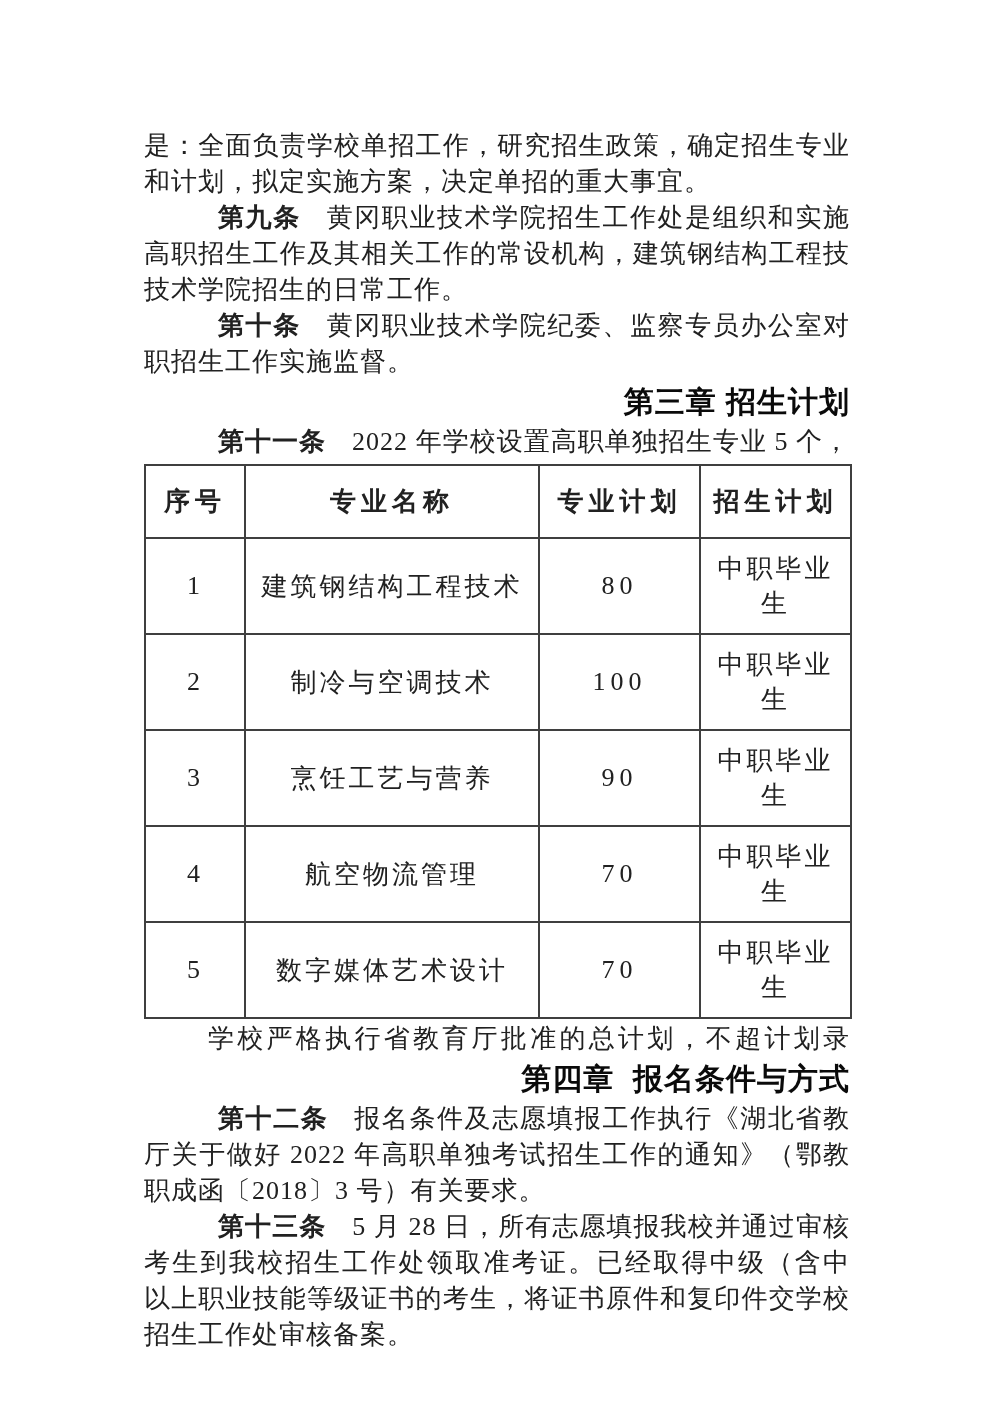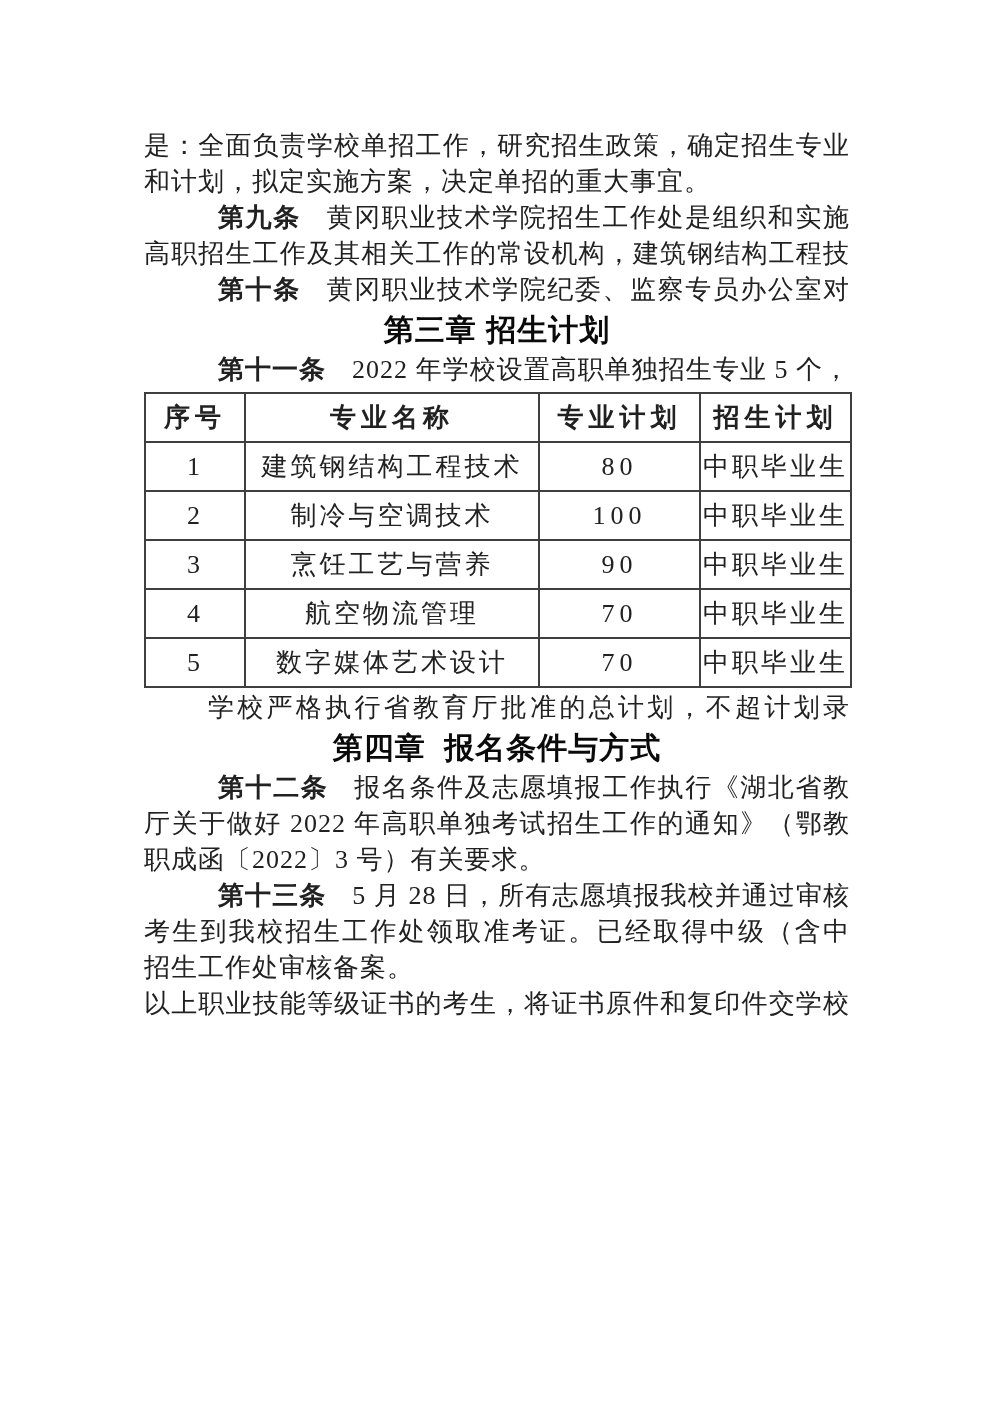--- a/index.html
+++ b/index.html
@@ -39,41 +39,41 @@
     font-weight:700;
     margin-right:26px;
     margin-left:10px;
   }
   .chapter-heading{
     font-family:"Liberation Sans","DejaVu Sans",sans-serif;
     font-weight:700;
     font-size:30px;
     line-height:44px;
     height:44px;
-    text-align:center;
+    text-align:right;
     white-space:pre;
     color:#0a0a0a;
     letter-spacing:1px;
   }
   table.plan{
     border-collapse:collapse;
     table-layout:fixed;
     width:706px;
     margin:4px 0 2px 0;
     font-size:26px;
     color:#212121;
   }
   table.plan col.c1{width:100px;}
   table.plan col.c2{width:294px;}
   table.plan col.c3{width:161px;}
   table.plan col.c4{width:151px;}
   table.plan th, table.plan td{
     border:2px solid #3f3f3f;
     height:47px;
-    padding:0;
+    padding:12px;
     text-align:center;
     vertical-align:middle;
     overflow:hidden;
   }
   table.plan th{
     font-weight:700;
     letter-spacing:5px;
   }
   table.plan td{
     font-weight:400;
@@ -87,21 +87,23 @@
 </style>
 </head>
 <body>
 
 <div class="page">
   <div class="doc" id="doc">
       <div class="line just"><span>是：全面负责学校单招工作，研究招生政策，确定招生专业</span></div>
       <div class="line"><span>和计划，拟定实施方案，决定单招的重大事宜。</span></div>
       <div class="line ind just"><span class="term">第九条</span><span>黄冈职业技术学院招生工作处是组织和实施</span></div>
       <div class="line just"><span>高职招生工作及其相关工作的常设机构，建筑钢结构工程技术</span></div>
+      <div class="line"><span>技术学院招生的日常工作。</span></div>
       <div class="line ind just"><span class="term">第十条</span><span>黄冈职业技术学院纪委、监察专员办公室对高</span></div>
+      <div class="line"><span>职招生工作实施监督。</span></div>
       <div class="chapter-heading">第三章 招生计划</div>
       <div class="line ind just"><span class="term">第十一条</span><span>2022 年学校设置高职单独招生专业 5 个，总</span></div>
       <table class="plan">
         <colgroup>
           <col class="c1">
           <col class="c2">
           <col class="c3">
           <col class="c4">
         </colgroup>
         <thead>
@@ -142,20 +144,20 @@
             <td>数字媒体艺术设计</td>
             <td class="num">70</td>
             <td>中职毕业生</td>
           </tr>
         </tbody>
       </table>
       <div class="line ind just"><span>学校严格执行省教育厅批准的总计划，不超计划录取。</span></div>
       <div class="chapter-heading">第四章  报名条件与方式</div>
       <div class="line ind just"><span class="term">第十二条</span><span>报名条件及志愿填报工作执行《湖北省教育</span></div>
       <div class="line just"><span>厅关于做好 2022 年高职单独考试招生工作的通知》（鄂教</span></div>
-      <div class="line"><span>职成函〔2022〕3 号）有关要求。</span></div>
+      <div class="line"><span>职成函〔2018〕3 号）有关要求。</span></div>
       <div class="line ind just"><span class="term">第十三条</span><span>5 月 28 日，所有志愿填报我校并通过审核的</span></div>
       <div class="line just"><span>考生到我校招生工作处领取准考证。已经取得中级（含中级）</span></div>
+      <div class="line just"><span>以上职业技能等级证书的考生，将证书原件和复印件交学校</span></div>
       <div class="line"><span>招生工作处审核备案。</span></div>
-      <div class="line just"><span>以上职业技能等级证书的考生，将证书原件和复印件交学校</span></div>
       <div class="spacer"></div>
     </div>
 </div>
 
 </body></html>

